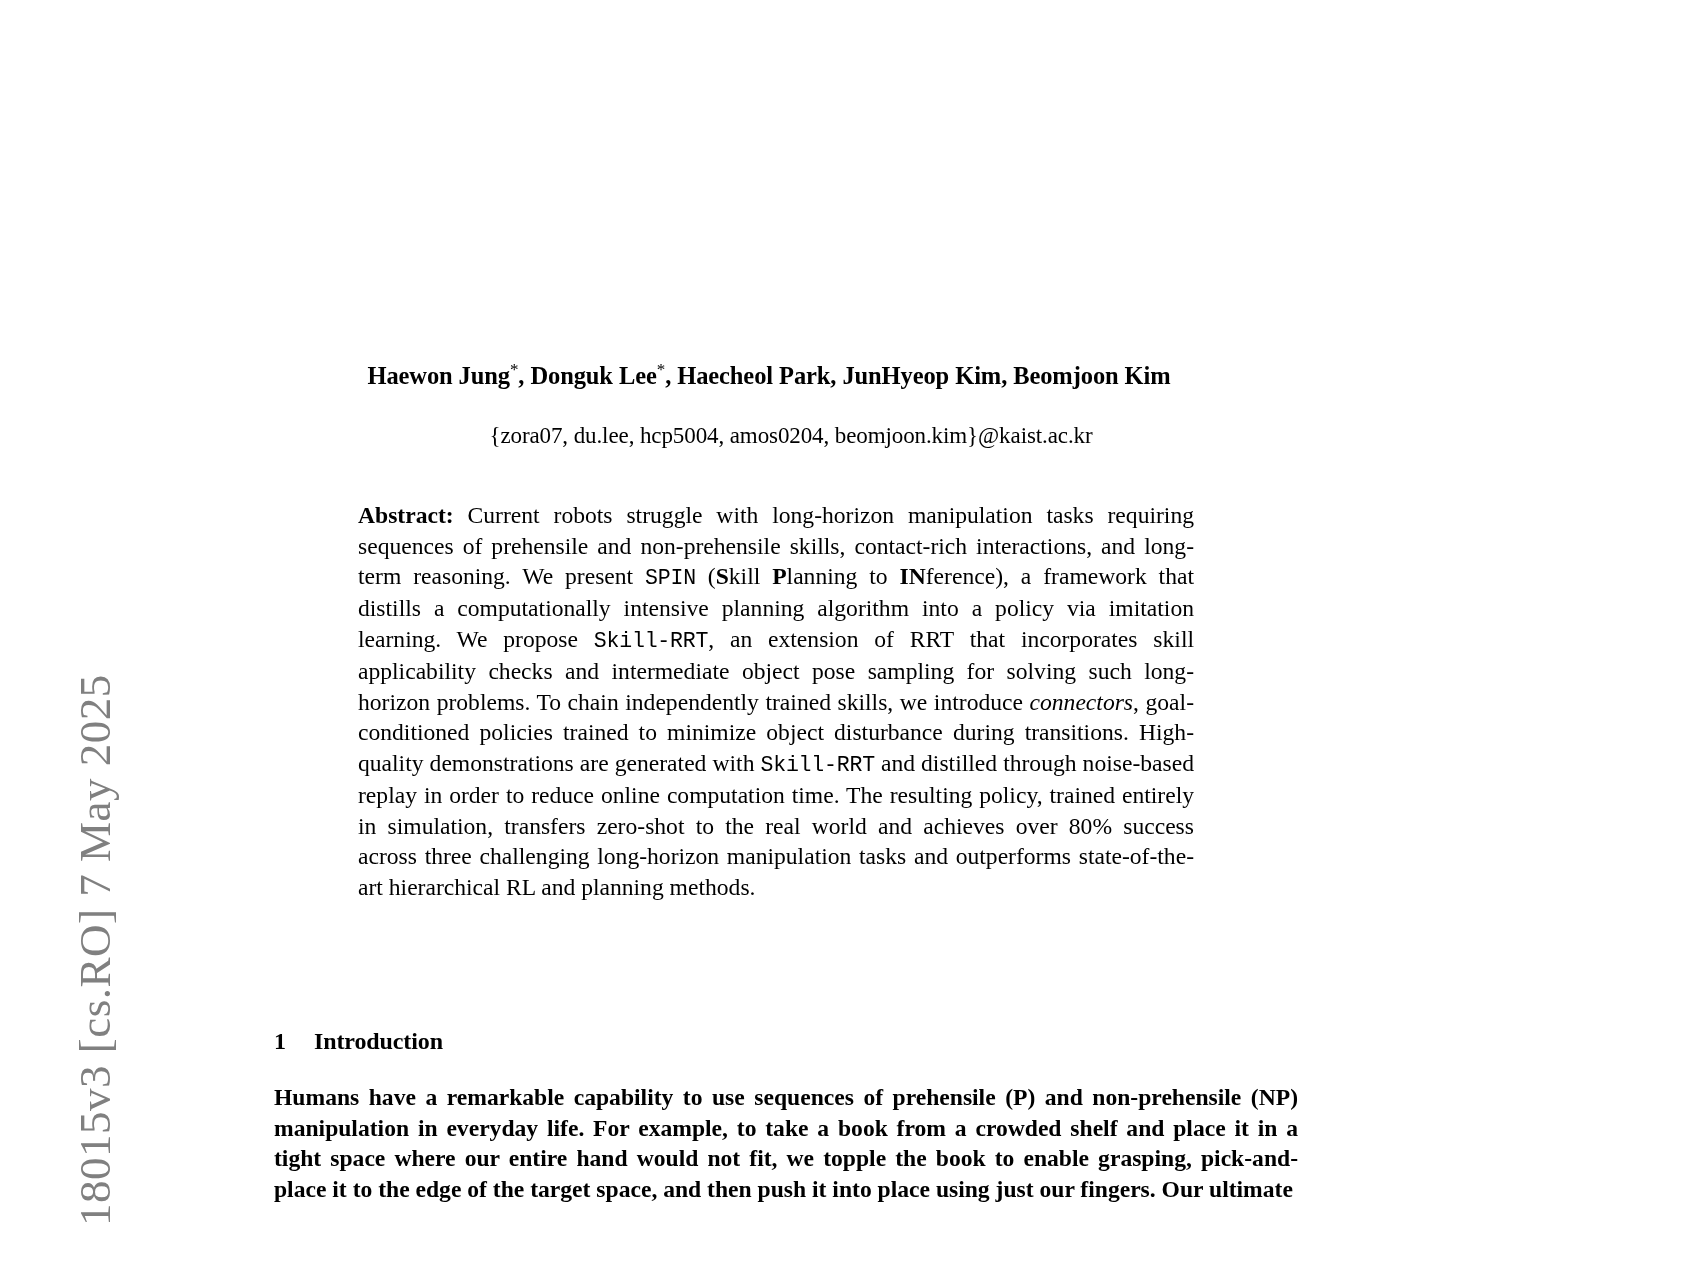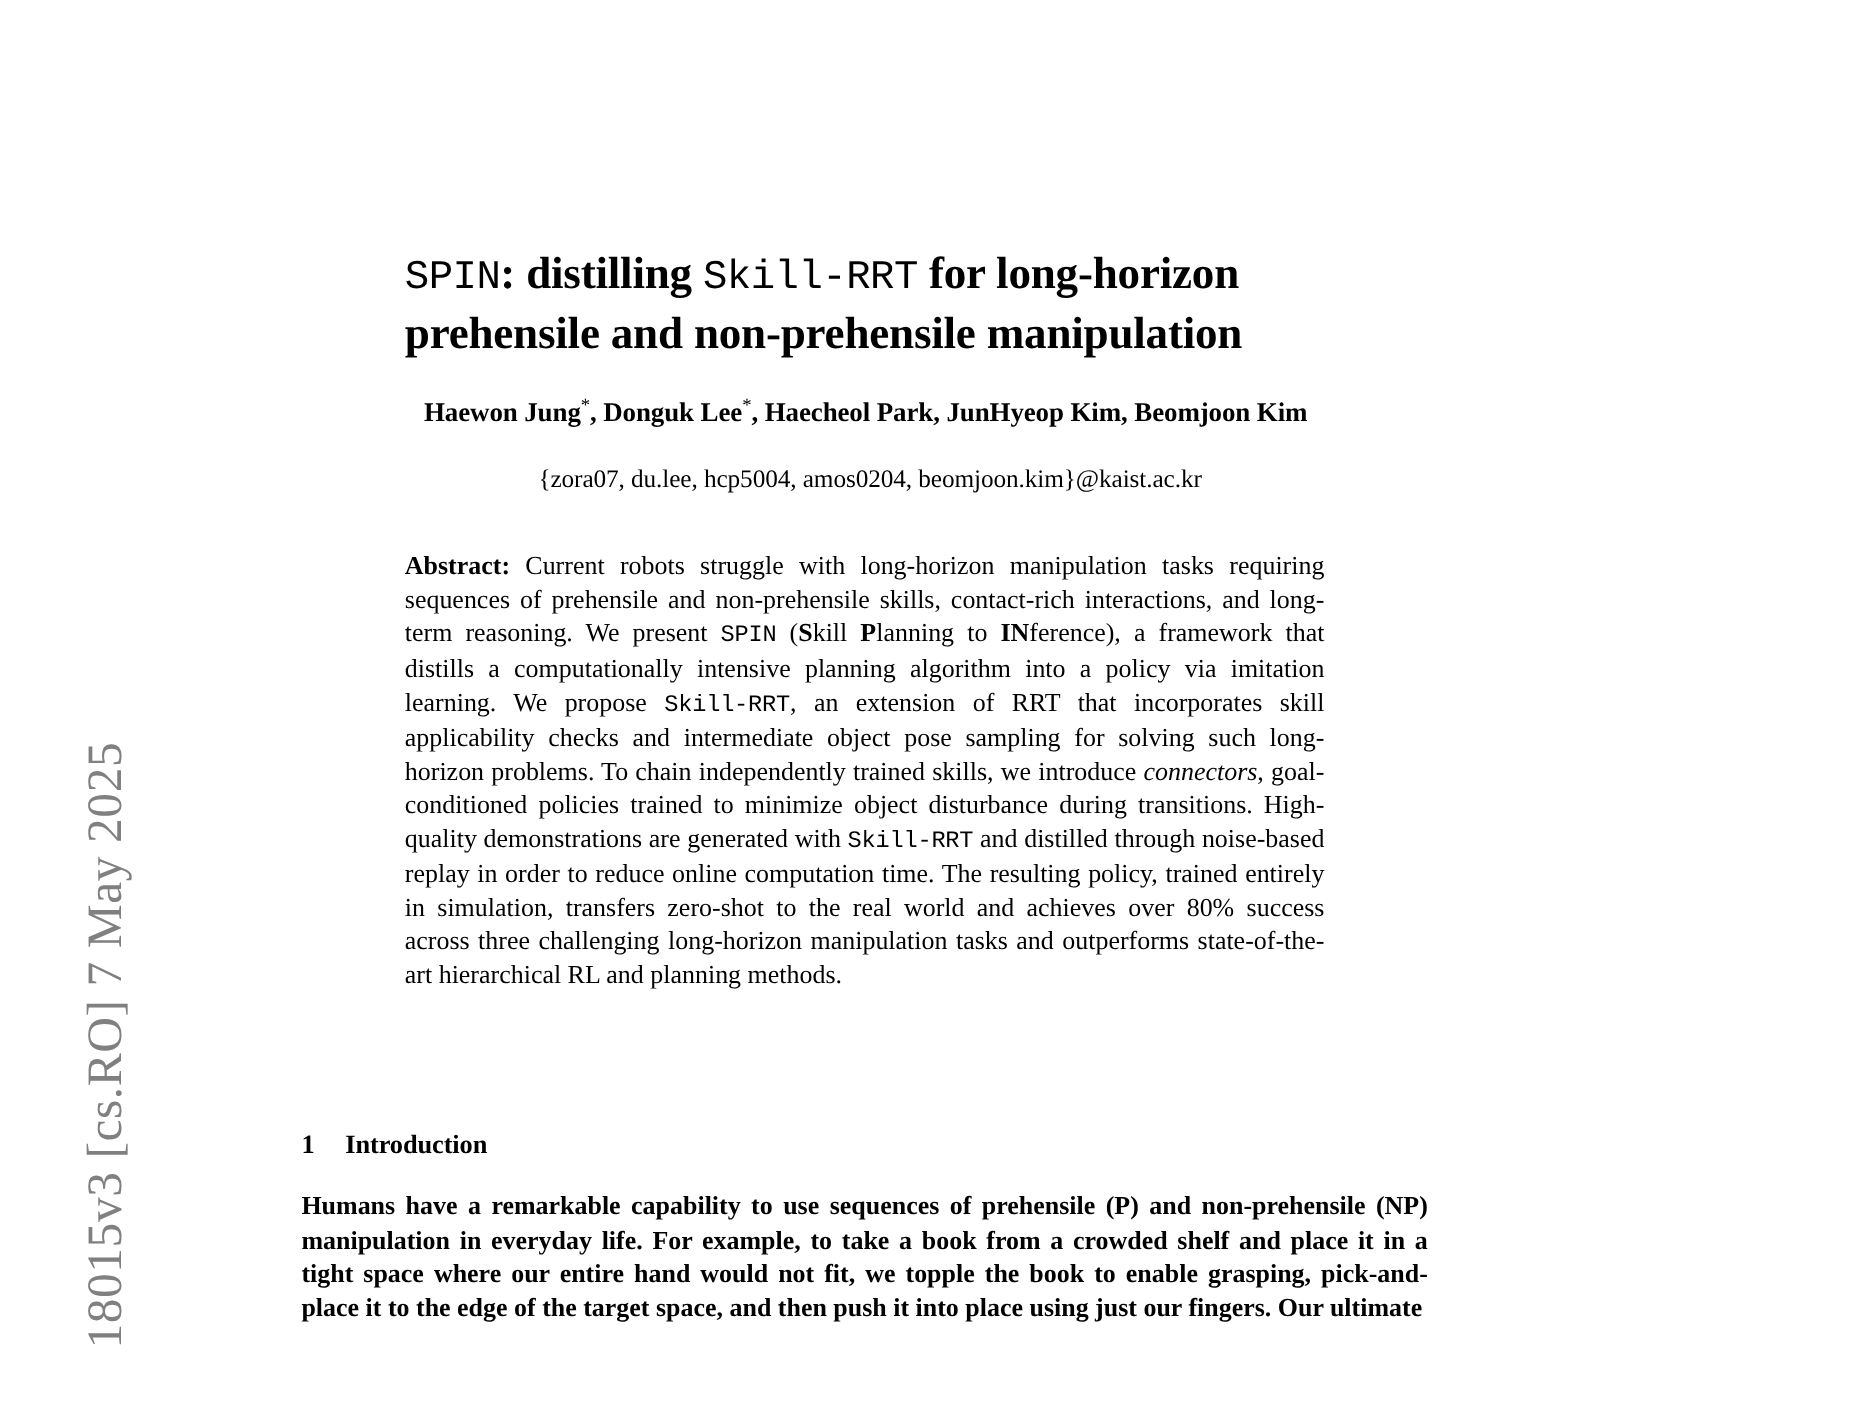--- a/index.html
+++ b/index.html
@@ -55,21 +55,21 @@
   }
   .title .mono {
     font-family: "Liberation Mono", "DejaVu Sans Mono", monospace;
     font-weight: normal;
     font-size: 37px;
     letter-spacing: -0.5px;
   }
 
   .authors {
     position: absolute;
-    left: 368px;
+    left: 350px;
     top: 360px;
     width: 838px;
     text-align: center;
     font-size: 24.5px;
     font-weight: bold;
     line-height: 1.3;
     letter-spacing: -0.1px;
   }
   .authors sup {
     font-weight: normal;
@@ -95,21 +95,21 @@
     width: 838px;
     text-align: center;
     font-family: Liberation Serif, serif;
     font-size: 23px;
     letter-spacing: -0.1px;
     line-height: 1.35;
   }
 
   .abstract-block {
     position: absolute;
-    left: 368px;
+    left: 358px;
     top: 500px;
     width: 836px;
     font-size: 23.6px;
     line-height: 1.30;
     text-align: justify;
     text-justify: inter-word;
     hyphens: none;
   }
   .abstract-block .lead { font-weight: bold; }
   .abstract-block .mono {
@@ -154,23 +154,20 @@
     font-weight: bold;
   }
 </style>
 </head>
 <body>
 
 <div class="page">
 
   <div class="arxiv-stamp">18015v3  [cs.RO]  7 May 2025</div>
 
-  <h1 class="title">
-    <span class="mono">SPIN</span><span>: distilling </span><span class="mono">Skill-RRT</span><span> for long-horizon prehensile and non-prehensile manipulation</span>
-  </h1>
 
   <div class="authors">
     <span>Haewon Jung</span><sup>*</sup><span>, </span><span>Donguk Lee</span><sup>*</sup><span>, </span><span>Haecheol Park, JunHyeop Kim, Beomjoon Kim</span>
   </div>
 
 
   <div class="emails">{zora07, du.lee, hcp5004, amos0204, beomjoon.kim}@kaist.ac.kr</div>
 
   <div class="abstract-block">
     <span class="lead">Abstract:</span><span> Current robots struggle with long-horizon manipulation tasks requiring sequences of prehensile and non-prehensile skills, contact-rich interactions, and long-term reasoning. We present </span><span class="mono">SPIN</span><span> (</span><span class="b">S</span><span>kill </span><span class="b">P</span><span>lanning to </span><span class="b">IN</span><span>ference), a framework that distills a computationally intensive planning algorithm into a policy via imitation learning. We propose </span><span class="mono">Skill-RRT</span><span>, an extension of RRT that incorporates skill applicability checks and intermediate object pose sampling for solving such long-horizon problems. To chain independently trained skills, we introduce </span><span class="i">connectors</span><span>, goal-conditioned policies trained to minimize object disturbance during transitions. High-quality demonstrations are generated with </span><span class="mono">Skill-RRT</span><span> and distilled through noise-based replay in order to reduce online computation time. The resulting policy, trained entirely in simulation, transfers zero-shot to the real world and achieves over 80% success across three challenging long-horizon manipulation tasks and outperforms state-of-the-art hierarchical RL and planning methods.</span>

